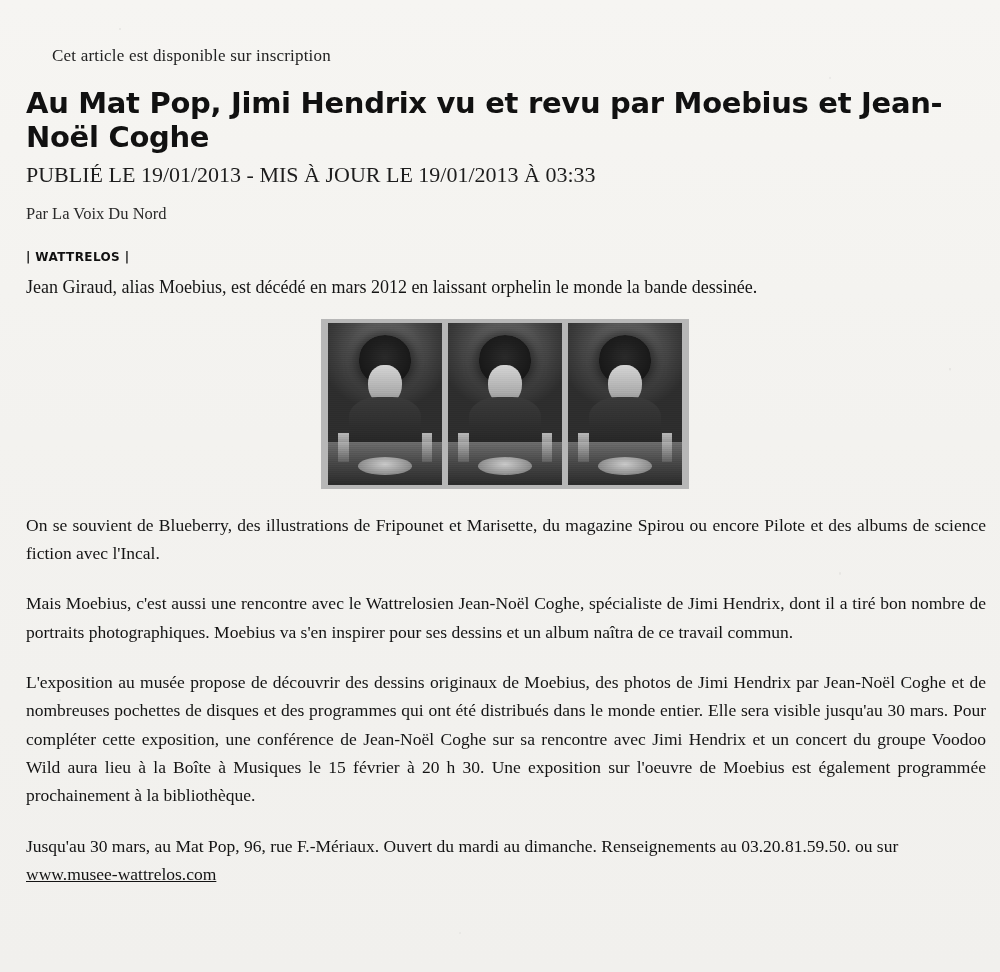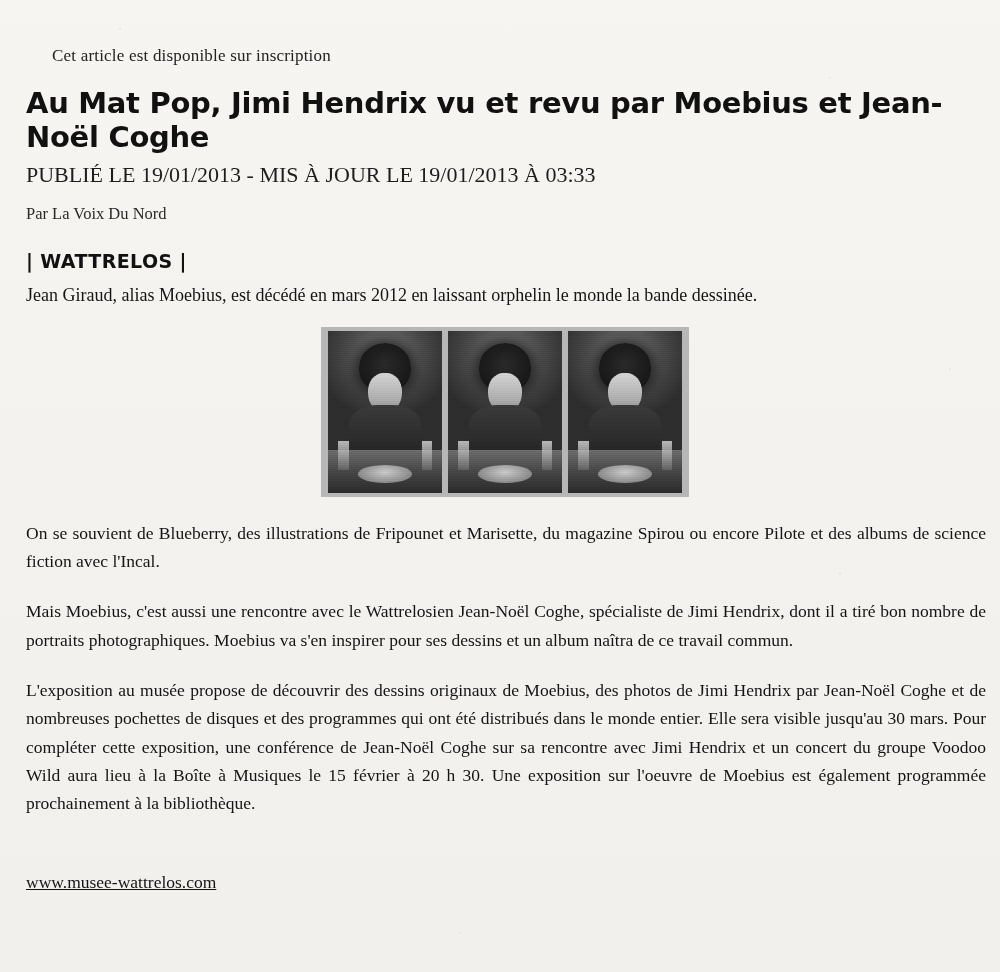--- a/index.html
+++ b/index.html
@@ -58,21 +58,21 @@
   }
   .byline {
     font-family: "Liberation Serif", serif;
     font-size: 16.5px;
     color: #2a2a2a;
     margin: 16px 0 26px 2px;
   }
   .section-tag {
     font-family: "DejaVu Sans", sans-serif;
     font-weight: bold;
-    font-size: 19px;
+    font-size: 12px;
     letter-spacing: 0.4px;
     color: #111;
     margin: 0 0 10px 2px;
   }
   .lede {
     font-family: "Liberation Serif", serif;
     font-size: 18px;
     line-height: 1.45;
     color: #151515;
     margin: 0 0 18px 2px;
@@ -235,18 +235,19 @@
           <div class="glass g2"></div>
           <div class="grain"></div>
       </div>
     </div>
 
     <p class="body-text">On se souvient de Blueberry, des illustrations de Fripounet et Marisette, du magazine Spirou ou encore Pilote et des albums de science fiction avec l'Incal.</p>
     <p class="body-text">Mais Moebius, c'est aussi une rencontre avec le Wattrelosien Jean-Noël Coghe, spécialiste de Jimi Hendrix, dont il a tiré bon nombre de portraits photographiques. Moebius va s'en inspirer pour ses dessins et un album naîtra de ce travail commun.</p>
     <p class="body-text">L'exposition au musée propose de découvrir des dessins originaux de Moebius, des photos de Jimi Hendrix par Jean-Noël Coghe et de nombreuses pochettes de disques et des programmes qui ont été distribués dans le monde entier. Elle sera visible jusqu'au 30 mars. Pour compléter cette exposition, une conférence de Jean-Noël Coghe sur sa rencontre avec Jimi Hendrix et un concert du groupe Voodoo Wild aura lieu à la Boîte à Musiques le 15 février à 20  h 30. Une exposition sur l'oeuvre de Moebius est également programmée prochainement à la bibliothèque.</p>
 
     <p class="body-text last">
+      <span>Jusqu'au 30 mars, au Mat Pop, 96, rue F.-Mériaux. Ouvert du mardi au dimanche. Renseignements au 03.20.81.59.50. ou sur</span>
       <br>
       <a class="link" href="#">www.musee-wattrelos.com</a>
     </p>
 
   </div>
 </div>
 
 </body></html>

